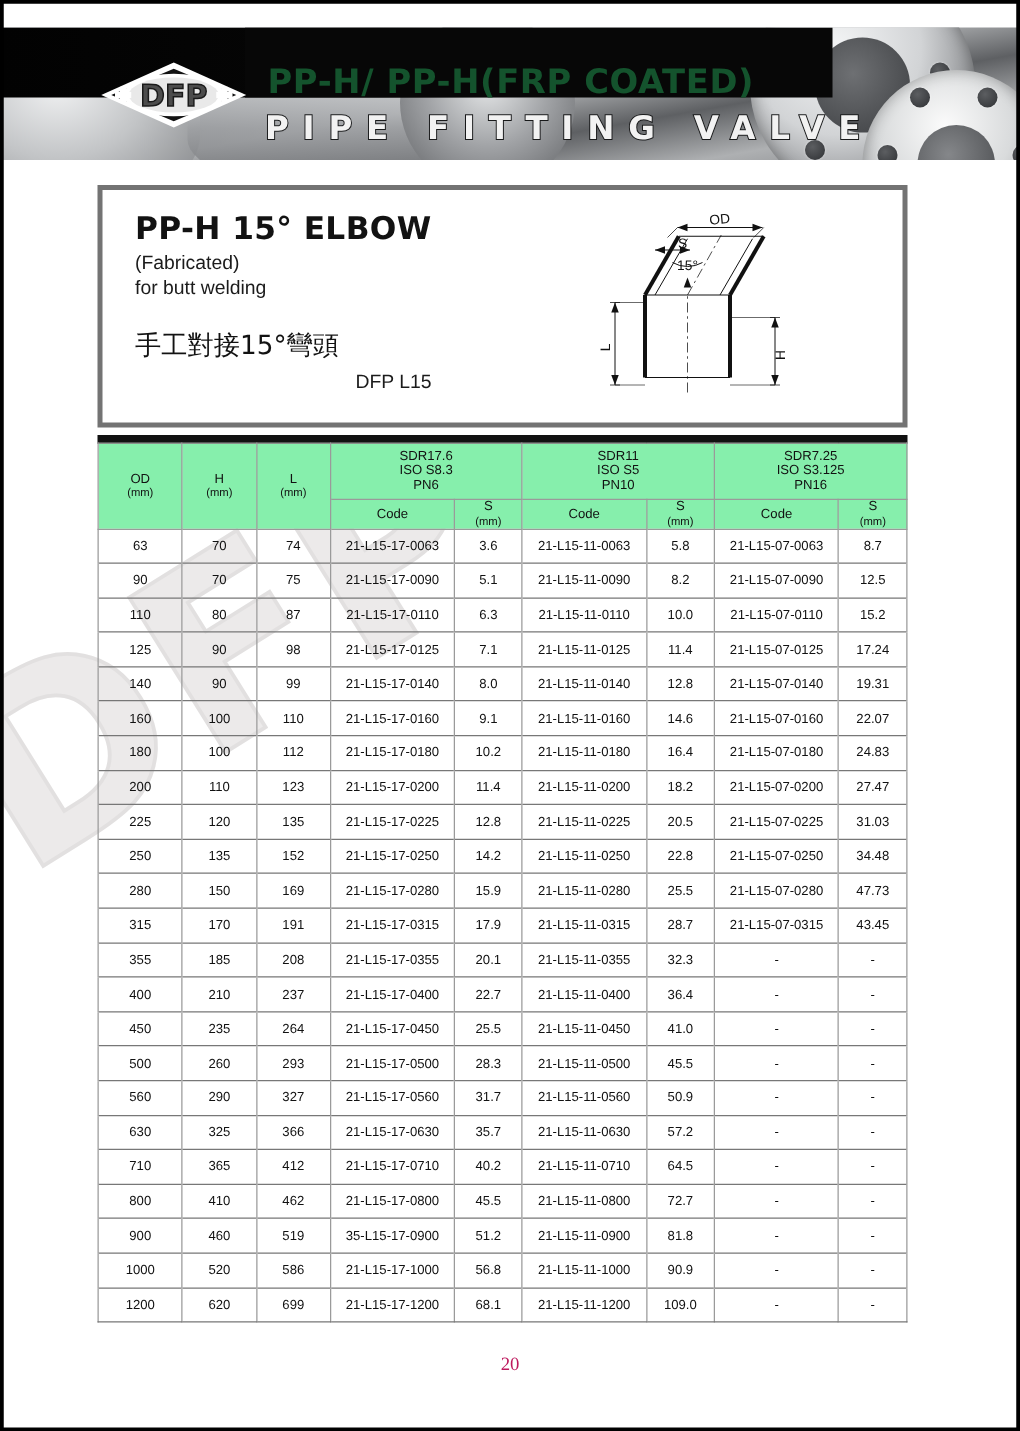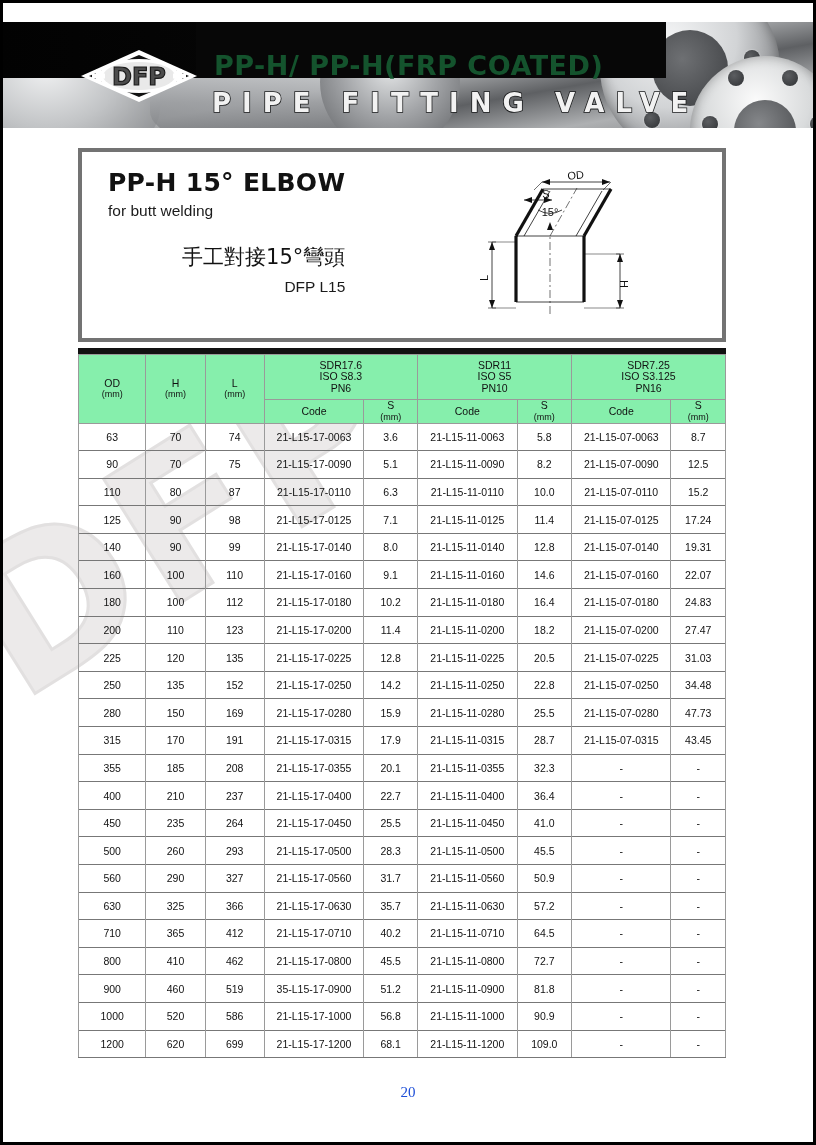--- a/index.html
+++ b/index.html
@@ -131,21 +131,20 @@
     line-height: 19.5px;
     color: #1b1b1b;
     white-space: nowrap;
   }
   #product-title-cn {
     font-family: "DejaVu Sans", sans-serif;
     font-size: 21px;
     color: #121212;
     margin-top: 22px;
     white-space: nowrap;
-    text-align: right;
   }
   #product-code {
     font-size: 15.5px;
     color: #1b1b1b;
     margin-top: 7px;
     white-space: nowrap;
     text-align: right;
   }
   #diagram { position: absolute; left: 398px; top: 14px; }
 
@@ -206,21 +205,21 @@
   .c-s    { width: 57px; }
 
   
   #page-number {
     position: absolute;
     left: 0; top: 1084px;
     width: 816px;
     text-align: center;
     font-family: "Liberation Serif", serif;
     font-size: 15px;
-    color: #1d4ed8;
+    color: #be185d;
     z-index: 2;
   }
 
   
   #page-frame {
     position: absolute; left: 0; top: 0;
     width: 816px; height: 1145px;
     border: 3px solid #000000;
     box-sizing: border-box;
     pointer-events: none;
@@ -267,20 +266,21 @@
     <rect x="99" y="21.5" width="5" height="13"></rect>
   </g>
 </svg>
 
 <div id="banner-title">PP-H/ PP-H(FRP COATED)</div>
 <div id="banner-subtitle">PIPE FITTING VALVE</div>
 
 <div id="info-box">
   <div id="info-text">
     <div id="product-title">PP-H 15° ELBOW</div>
+    <div class="info-line">(Fabricated)</div>
     <div class="info-line">for butt welding</div>
     <div id="product-title-cn">手工對接15°彎頭</div>
     <div id="product-code">DFP L15</div>
   </div>
 
   <svg id="diagram" width="220" height="152" viewBox="0 0 220 152">
     <g stroke="#111" fill="none">
 
       <path d="M36,70 L36,136" stroke-width="3.2"></path>
       <path d="M104,70 L104,136" stroke-width="3.2"></path>

